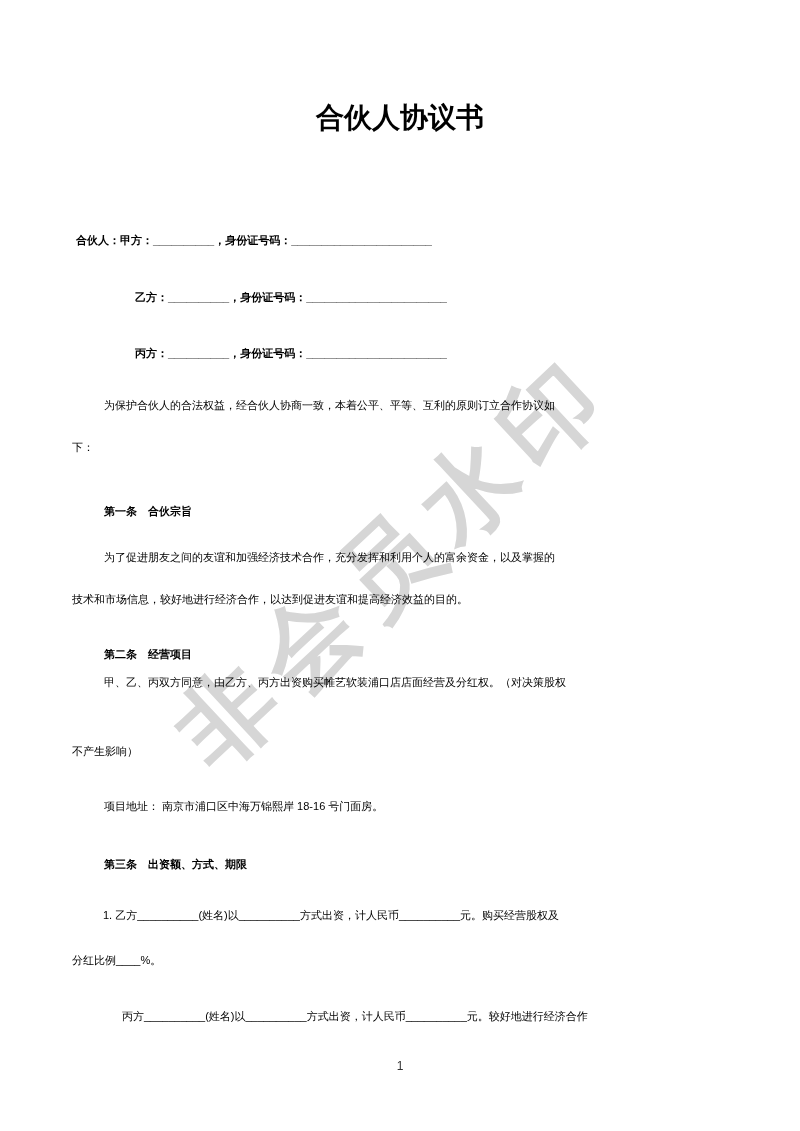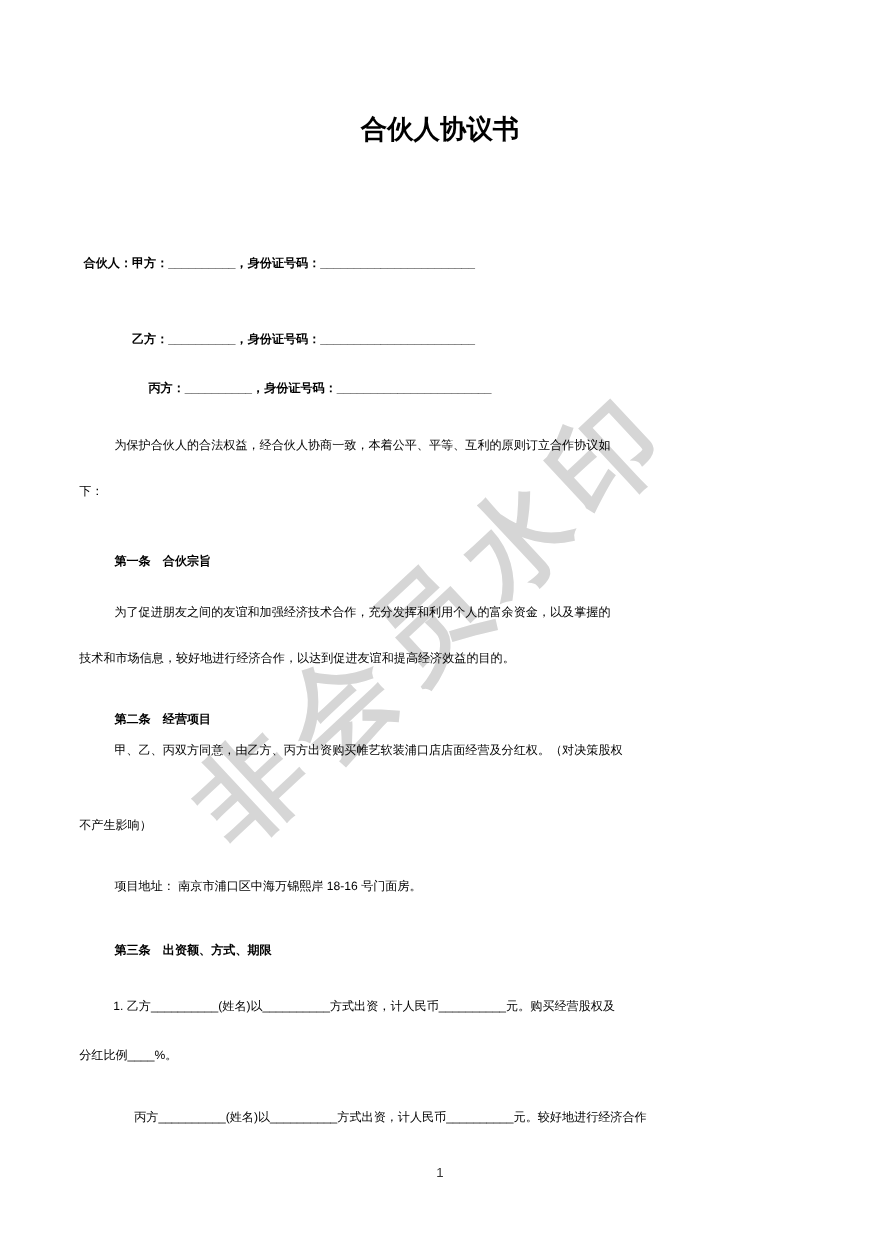--- a/index.html
+++ b/index.html
@@ -33,21 +33,21 @@
     inset: 0;
     z-index: 1;
   }
   .title {
     position: absolute;
     top: 100px;
     left: 0;
     width: 100%;
     margin: 0;
     text-align: center;
-    font-size: 24px;
+    font-size: 28px;
     font-weight: bold;
     line-height: 36px;
   }
   .line {
     position: absolute;
     font-size: 11px;
     line-height: 22px;
     white-space: nowrap;
     color: #000000;
   }
@@ -71,21 +71,21 @@
 
 <div class="page">
 
   <div class="watermark" style="color: rgb(214, 214, 214);">非会员水印</div>
 
   <div class="content-layer">
 
     <h1 class="title">合伙人协议书</h1>
 
     <div class="line bold" style="top:229px; left:76px;">合伙人：甲方：__________，身份证号码：_______________________</div>
-    <div class="line bold" style="top:286px; left:120px;margin-top:12px;">乙方：__________，身份证号码：_______________________</div>
+    <div class="line bold" style="top:286px; left:135px;">乙方：__________，身份证号码：_______________________</div>
     <div class="line bold" style="top:342px; left:135px;">丙方：__________，身份证号码：_______________________</div>
 
     <div class="line" style="top:394px; left:104px;">为保护合伙人的合法权益，经合伙人协商一致，本着公平、平等、互利的原则订立合作协议如</div>
     <div class="line" style="top:436px; left:72px;">下：</div>
 
     <div class="line bold" style="top:500px; left:104px;">第一条　合伙宗旨</div>
     <div class="line" style="top:546px; left:104px;">为了促进朋友之间的友谊和加强经济技术合作，充分发挥和利用个人的富余资金，以及掌握的</div>
     <div class="line" style="top:588px; left:72px;">技术和市场信息，较好地进行经济合作，以达到促进友谊和提高经济效益的目的。</div>
 
     <div class="line bold" style="top:643px; left:104px;">第二条　经营项目</div>

